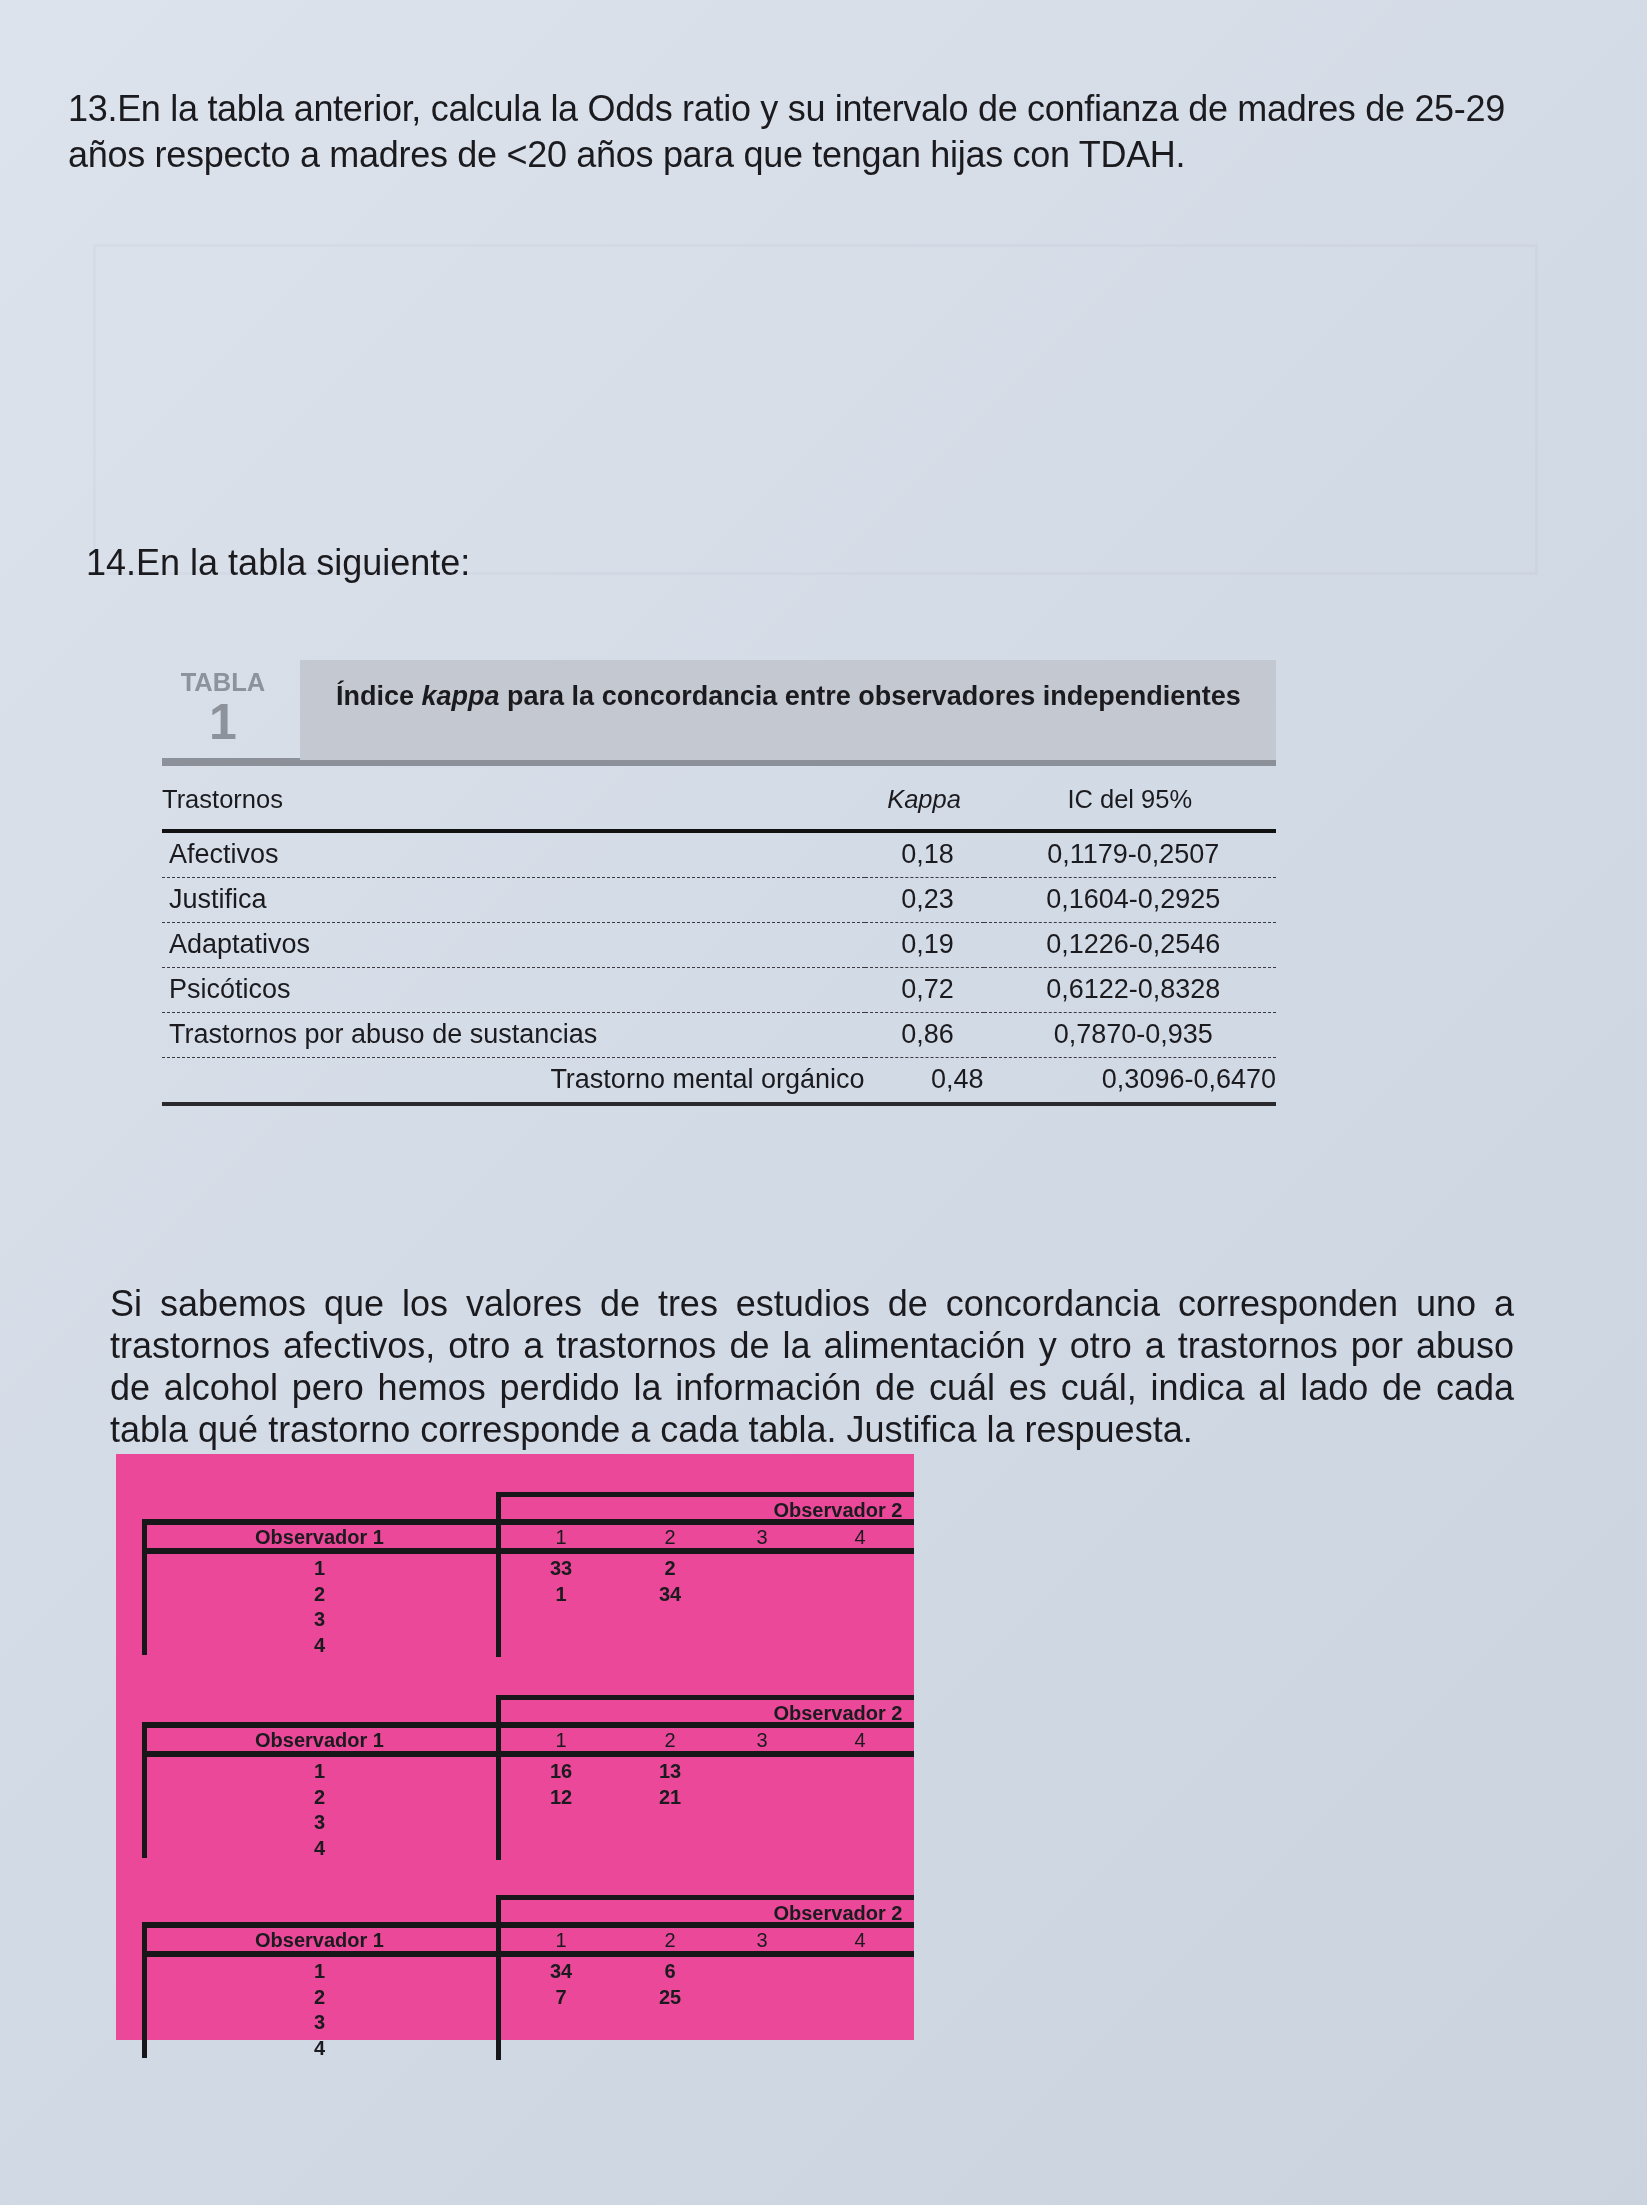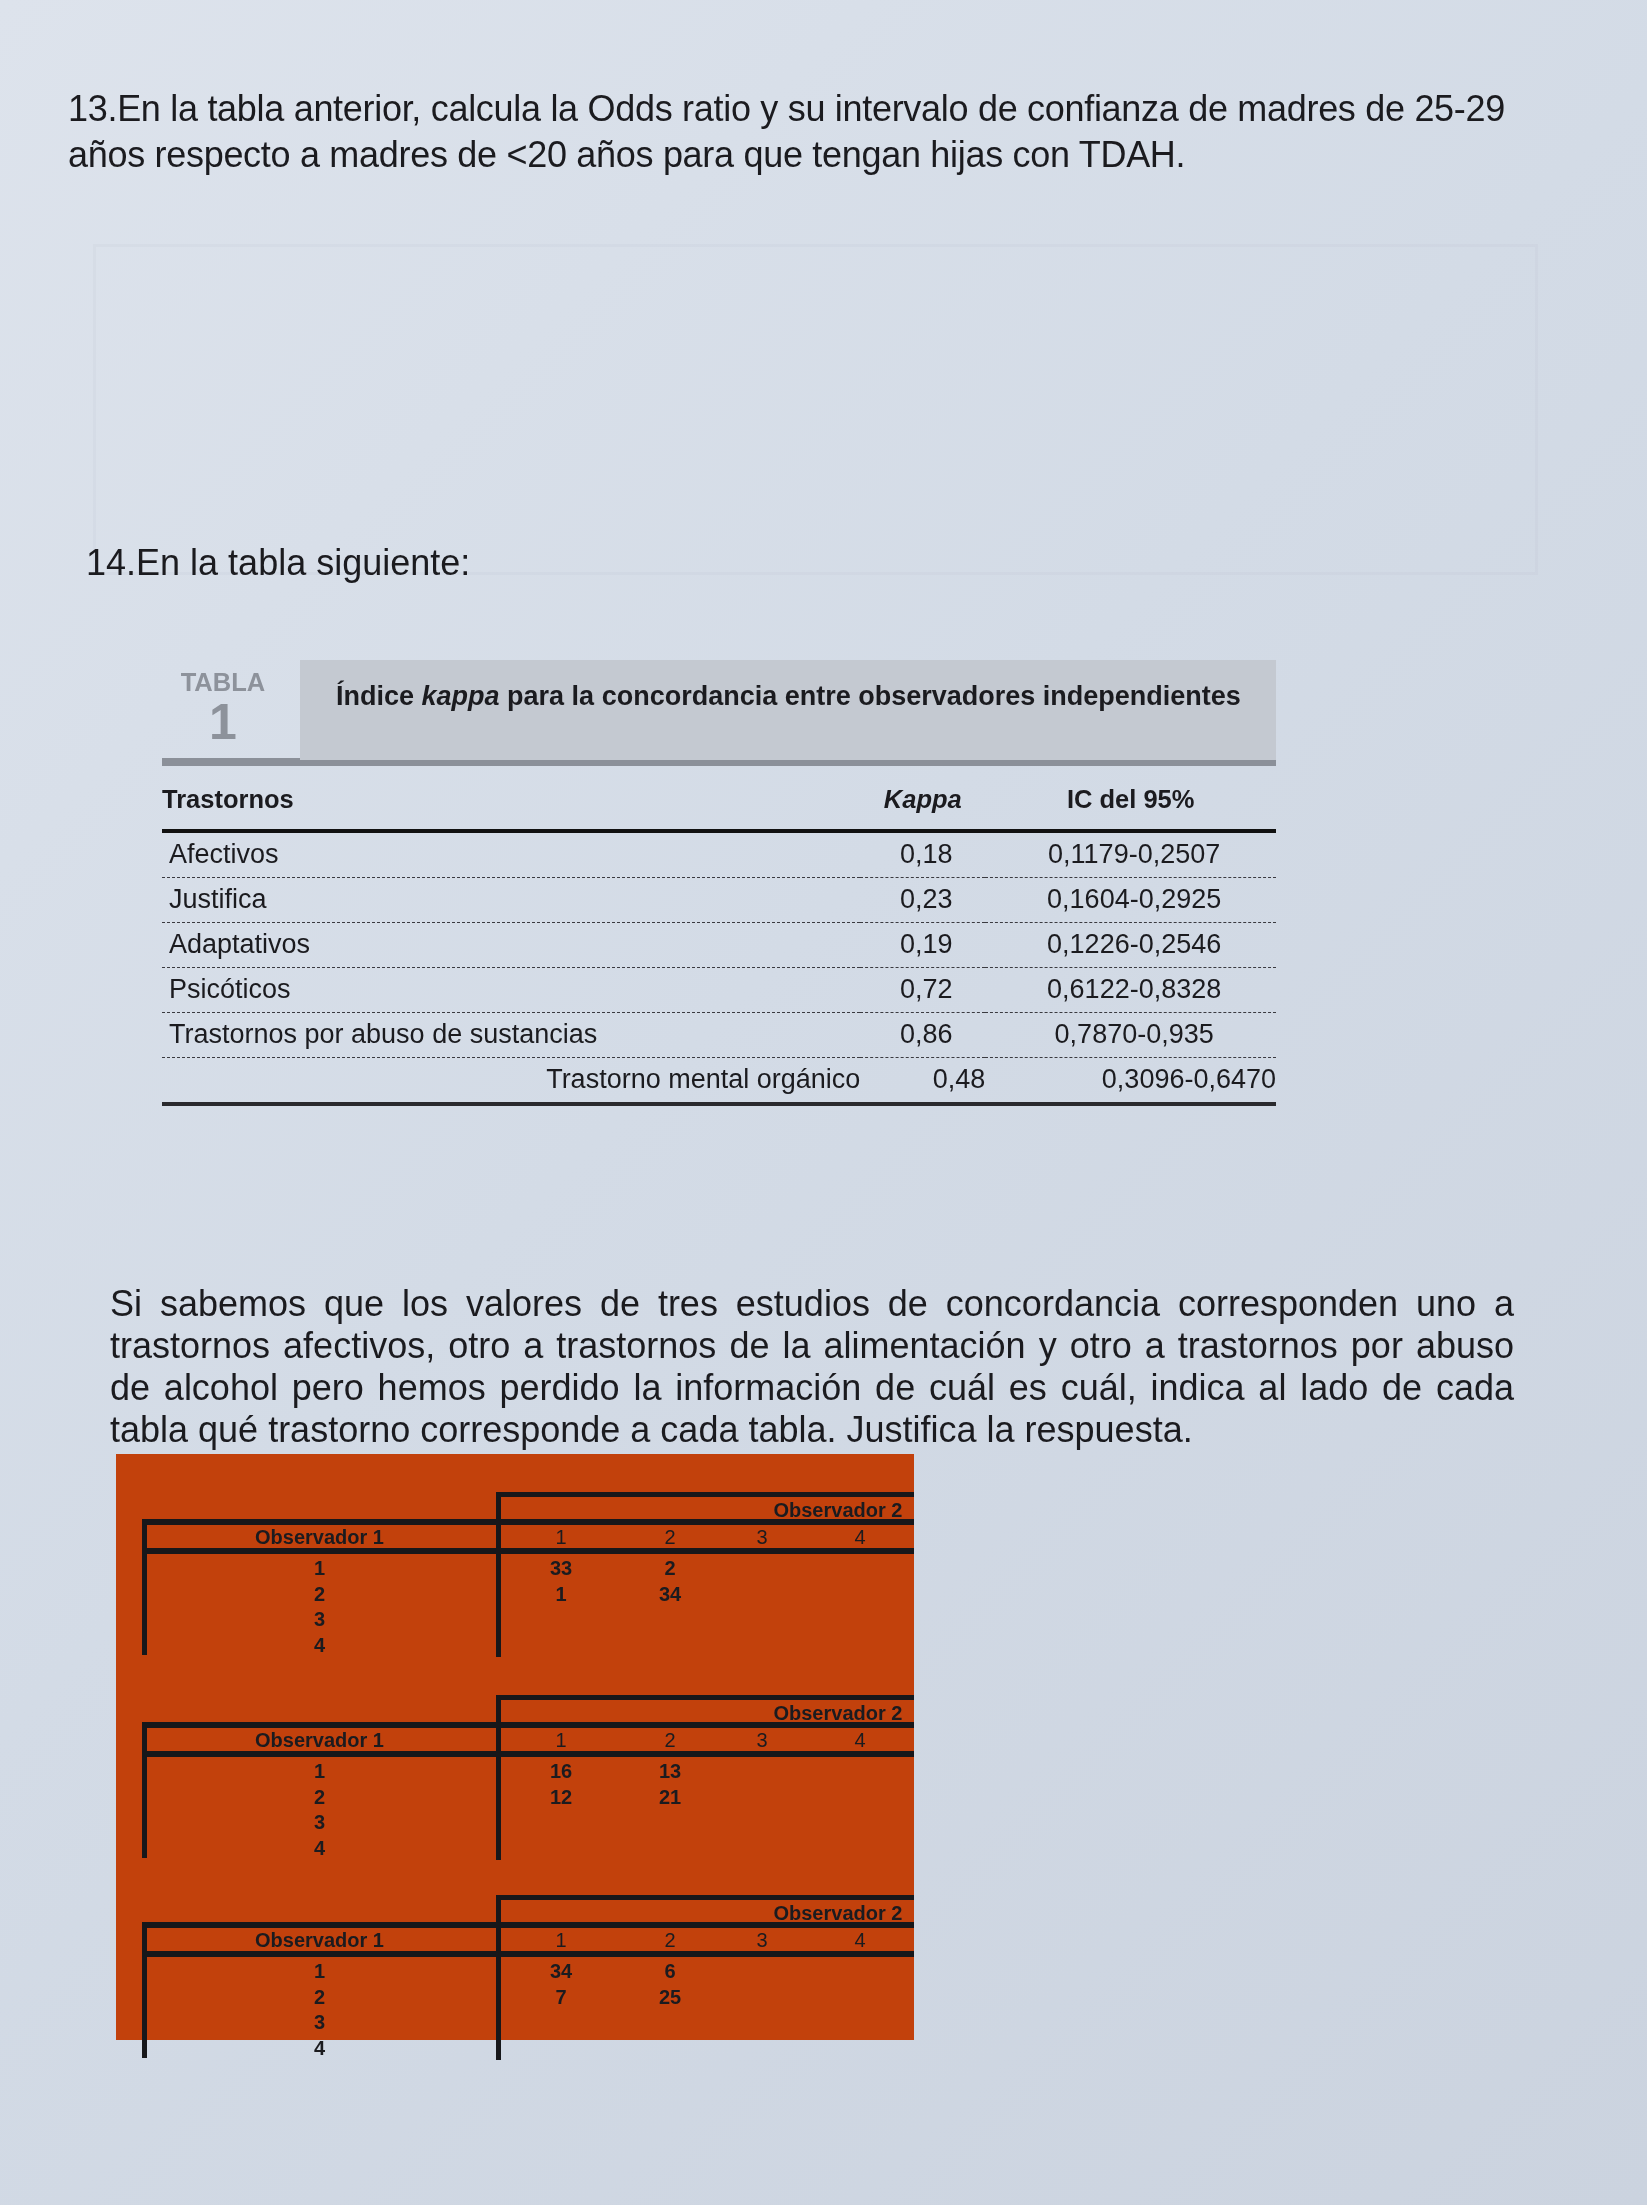--- a/index.html
+++ b/index.html
@@ -36,39 +36,39 @@
     background: #c4c9d1;
   }
   .t1-title {
     position: absolute; left: 174px; top: 23px;
     font-size: 27px; line-height: 34px; font-weight: bold;
   }
   .t1-title i { font-style: italic; }
   .t1-bar { height: 8.1px; background: #8b9099; margin-left: 0; }
   table.kappa { width: 1114px; border-collapse: collapse; margin-top: 4.6px; }
   table.kappa th {
-    font-size: 25.5px; font-weight: bold; text-align: left; height: 58px;
+    font-size: 25.5px; font-weight: normal; text-align: left; height: 58px;
     border-bottom: 4.6px solid #111; padding: 0;
   }
   table.kappa th.c2 { text-align: center; font-style: italic; }
   table.kappa th.c3 { text-align: center; }
   table.kappa td {
     font-size: 27px; height: 44px; padding: 0 0 0 7px;
     border-bottom: 1.7px dashed #3a3a40;
   }
   table.kappa tr:last-child td { border-bottom: 4.6px solid #2a2a2e; text-align: right; }
   table.kappa td.c2, table.kappa td.c3 { text-align: center; }
   .para {
     position: absolute; left: 110px; top: 1283px; width: 1404px;
     font-size: 36px; line-height: 42px; text-align: justify;
   }
   
   .ct-area {
     position: absolute; left: 116px; top: 1454px; width: 798px; height: 586px;
-    background: #c2410c;
+    background: #ec4899;
   }
   .ct { position: absolute; left: 0; width: 798px; height: 192px; }
   .ct .obs2-top { position: absolute; left: 380px; top: 38px; right: 0; height: 4.6px; background: #17171a; }
   .ct .obs2-vline { position: absolute; left: 380px; top: 38px; width: 4.6px; height: 165px; background: #17171a; }
   .ct .obs2-label { position: absolute; right: 11.6px; top: 45px; font-size: 20px; font-weight: bold; }
   .ct .hdr-top { position: absolute; left: 26px; top: 65px; right: 0; height: 5.8px; background: #17171a; }
   .ct .hdr-bot { position: absolute; left: 26px; top: 94px; right: 0; height: 5.8px; background: #17171a; }
   .ct .obs1-vline { position: absolute; left: 26px; top: 65px; width: 4.6px; height: 136px; background: #17171a; }
   .ct .obs1-label { position: absolute; left: 35px; width: 337px; top: 72px; text-align: center; font-size: 20px; font-weight: bold; }
   .ct .colh { position: absolute; top: 72px; font-size: 20px; width: 46px; text-align: center; }

